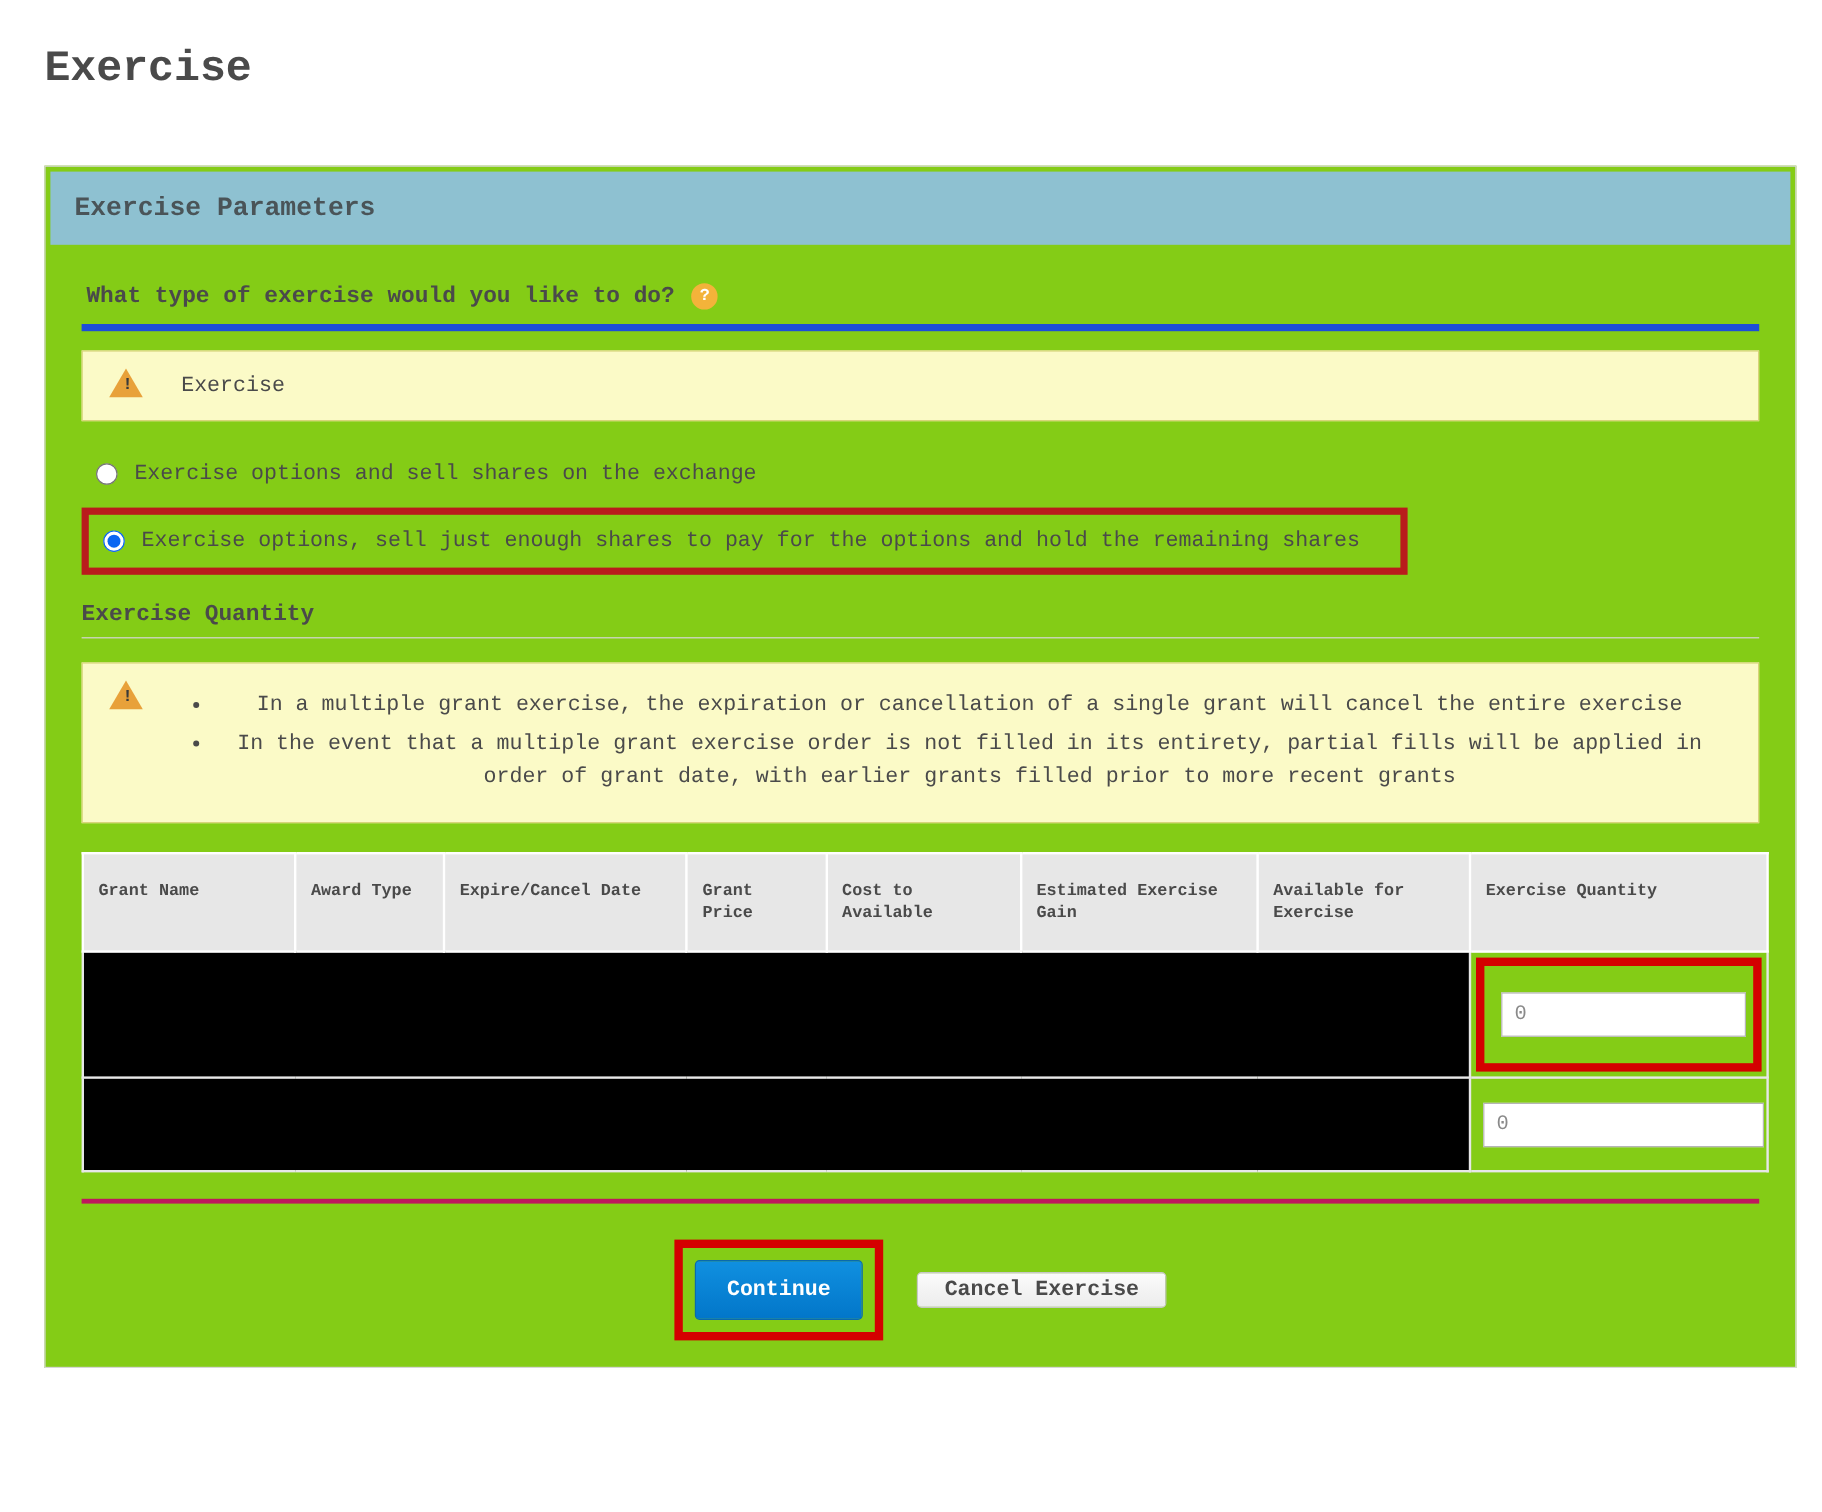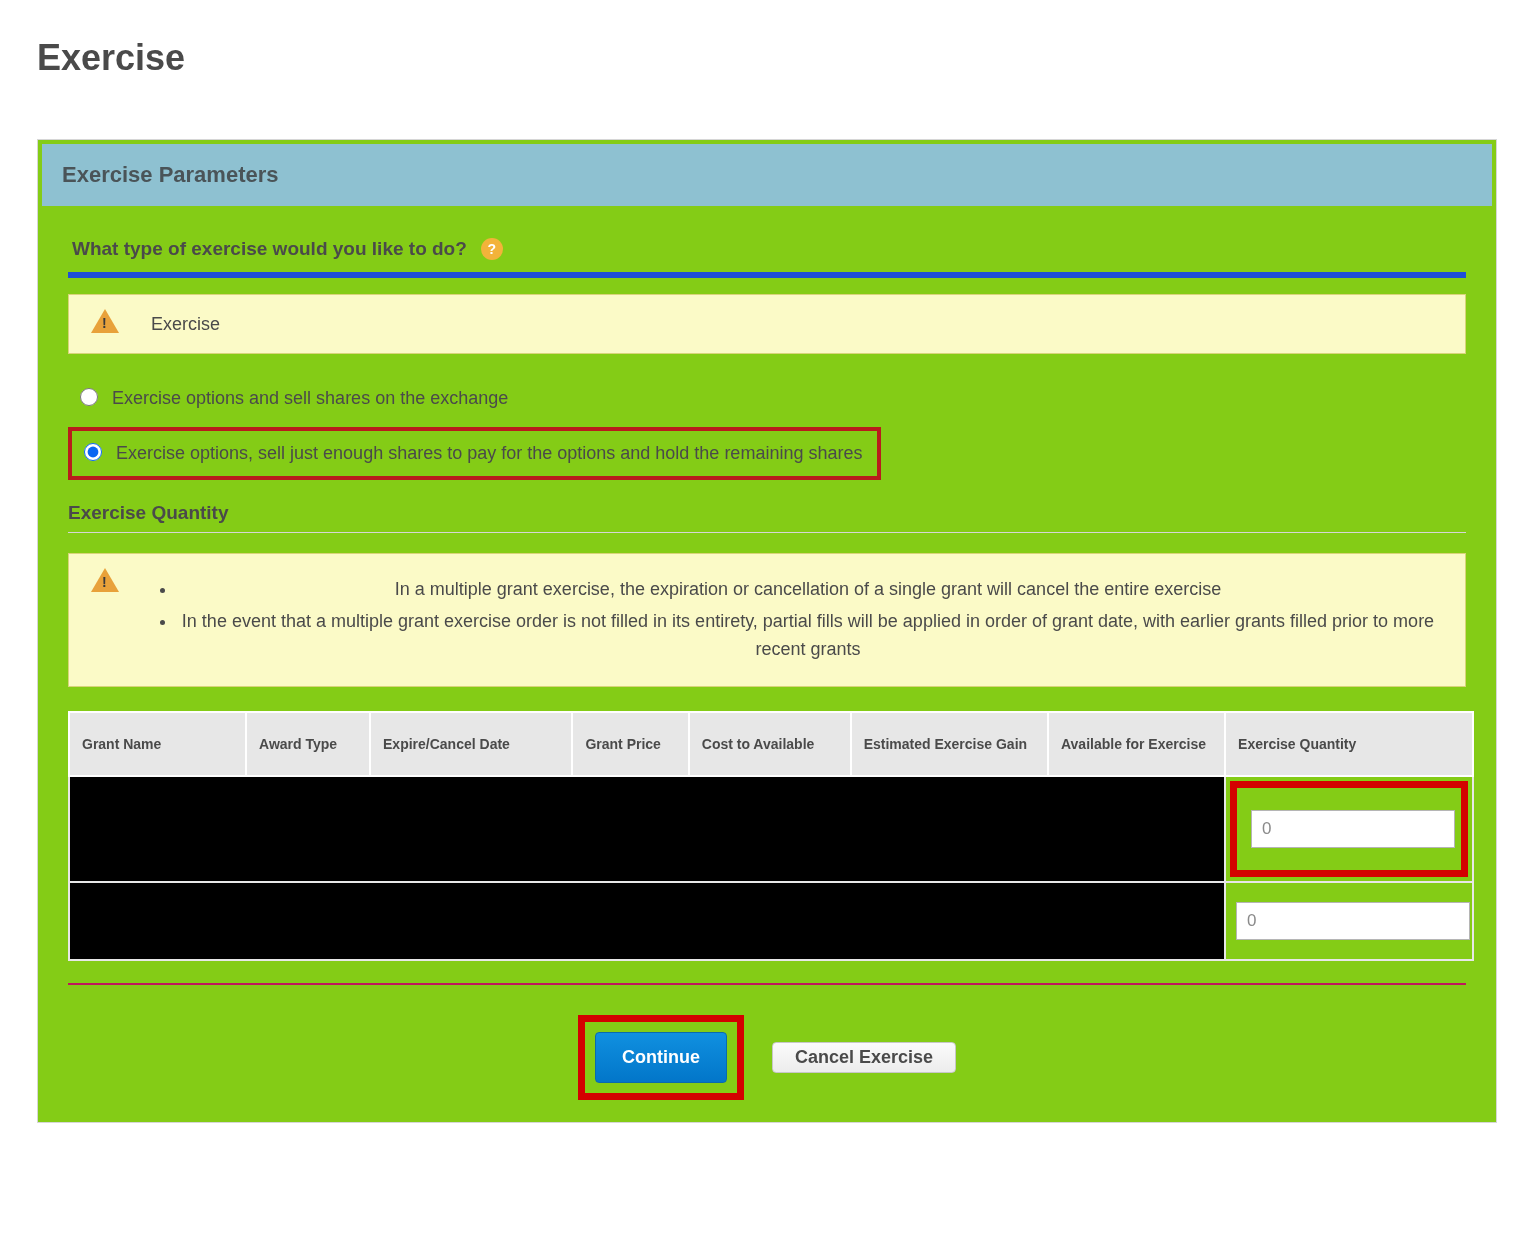--- a/index.html
+++ b/index.html
@@ -1,15 +1,15 @@
 <!DOCTYPE html>
 <html><head>
 <meta charset="utf-8">
 <style>
-  * { box-sizing: border-box; margin: 4px; padding: 0; }
+  * { box-sizing: border-box; margin: 4px; padding: 0; font-family: Liberation Mono, monospace; }
   body {
     font-family: -apple-system, BlinkMacSystemFont, "Segoe UI", Helvetica, Arial, sans-serif;
     background: #fff;
     padding: 25px;
     color: #4a4a4a;
     width: 1518px;
   }
   .page-title {
     font-size: 36px;
     font-weight: 600;
@@ -84,36 +84,36 @@
   .alert-text-single {
     font-size: 18px;
     color: #4a4a4a;
     padding-top: 1px;
   }
   .radio-group {
     margin-bottom: 18px;
   }
   .radio-row {
     display: flex;
-    align-items: flex-start;
+    align-items: center;
     padding: 6px 4px;
     font-size: 18px;
     color: #4a4a4a;
   }
   .radio-row input[type="radio"] {
     width: 18px;
     height: 18px;
     margin-right: 10px;
     accent-color: #0a66f2;
   }
   .highlight-red-radio {
-    border: 4px solid #b91c1c;
+    border: 6px solid #b91c1c;
     display: inline-flex;
     align-items: center;
-    padding: 4px 7px 4px 4px;
+    padding: 4px 26px 4px 4px;
     margin-left: 0px;
   }
   .section-title {
     font-size: 19px;
     font-weight: 700;
     color: #4a4a4a;
     border-bottom: 1px solid #d6d6d6;
     padding-bottom: 8px;
     margin-bottom: 20px;
   }
@@ -161,21 +161,21 @@
     background: #fff;
   }
   .qty-cell-highlight {
     padding: 0 !important;
   }
   .qty-highlight-wrap {
     border: 7px solid #d40000;
     padding: 18px 10px;
   }
   .footer-bar {
-    border-top: 2px solid #be185d;
+    border-top: 4px solid #be185d;
     padding: 26px 0 14px 0;
     display: flex;
     justify-content: center;
     gap: 20px;
     align-items: center;
     margin-top: 22px;
   }
   .btn-primary-wrap {
     border: 7px solid #d40000;
     padding: 6px;

